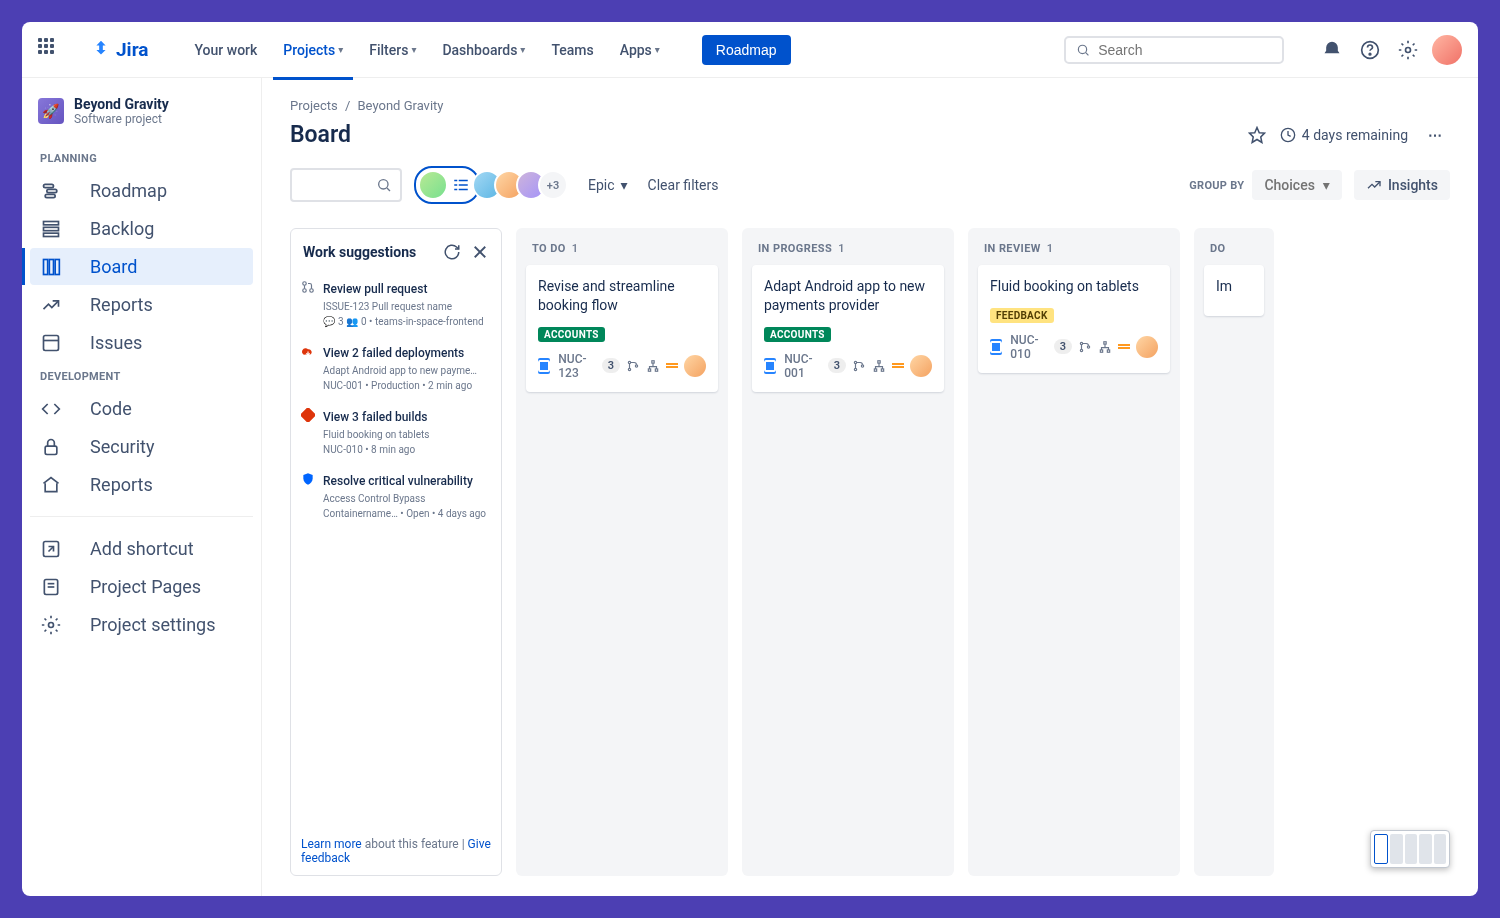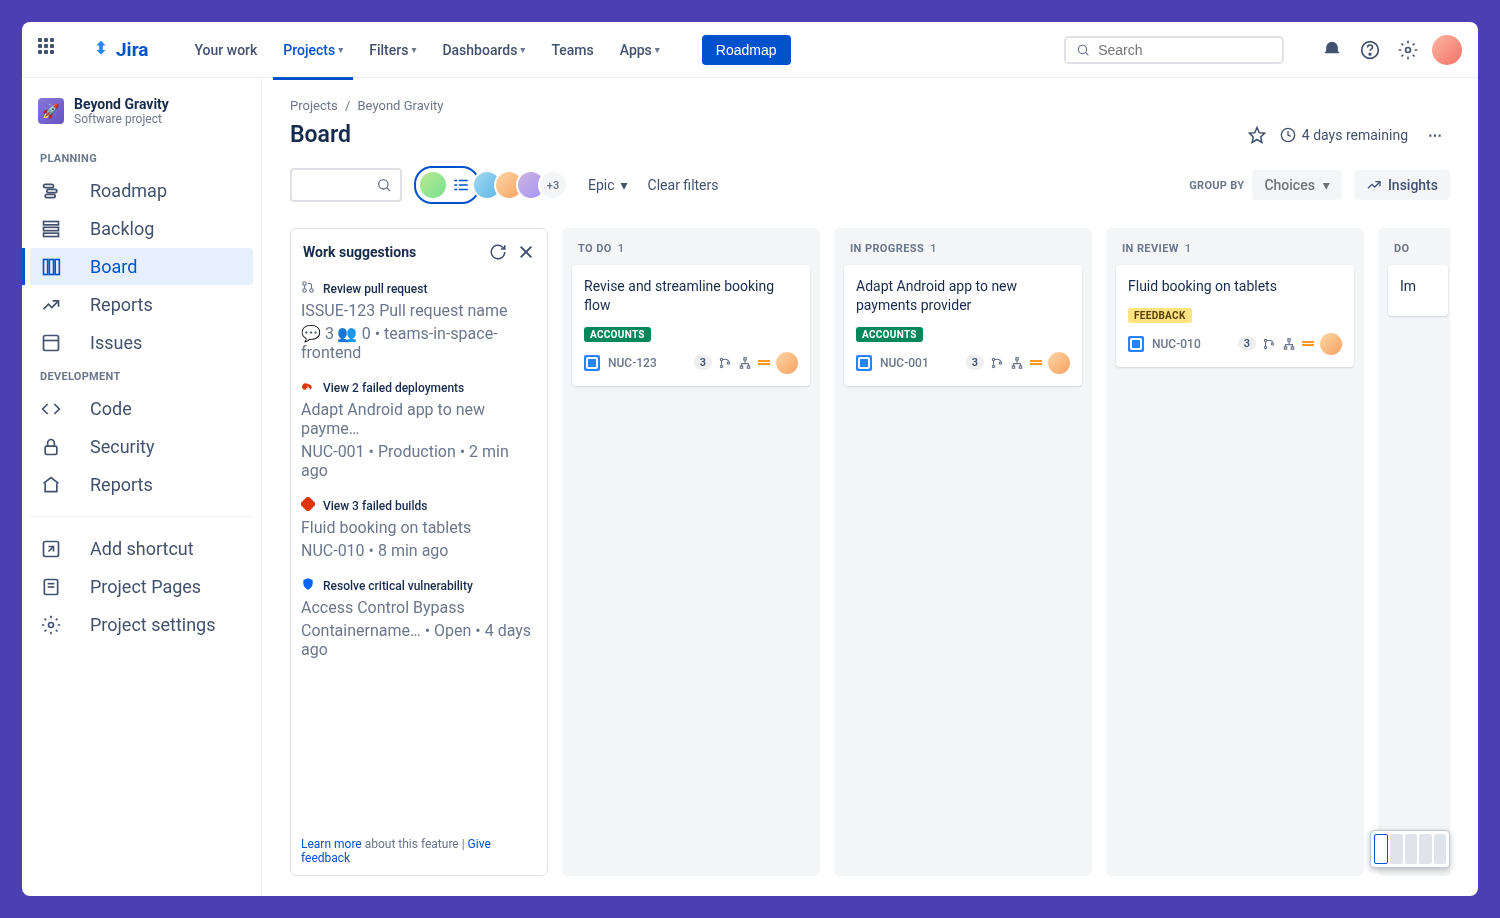--- a/index.html
+++ b/index.html
@@ -63,29 +63,29 @@
 .av-more { width: 30px; height: 30px; border-radius: 50%; background:#f4f5f7; color:#6b778c; font-size:11px; font-weight:600; display:flex;align-items:center;justify-content:center; border:2px solid #fff; margin-left:-8px; }
 .tb-select { background:#fff; border:none; padding:6px 8px; font-size:14px; color:#42526e; cursor:pointer; display:flex; align-items:center; gap:6px; }
 .clear { color:#42526e; font-size:14px; cursor:pointer; }
 .tb-spacer { flex:1; }
 .groupby { display:flex; align-items:center; gap:8px; font-size:11px; font-weight:700; color:#6b778c; letter-spacing:.3px; }
 .select-chip { background:#f4f5f7; padding:7px 12px; border-radius:4px; color:#737373; font-weight:500; font-size:14px; display:flex; align-items:center; gap:8px; cursor:pointer; letter-spacing:0; }
 .insights-btn { background:#f4f5f7; padding:7px 12px; border-radius:4px; font-size:14px; font-weight:500; color:#42526e; display:flex;align-items:center;gap:6px; cursor:pointer; }
 
 
 .board { display:flex; gap:14px; margin-top:24px; flex:1; overflow:hidden; }
-.column { background:#f4f5f7; border-radius:6px; width:258px; flex-shrink:0; padding:10px; display:flex; flex-direction:column; }
+.column { background:#f4f5f7; border-radius:6px; width:212px; flex-shrink:0; padding:10px; display:flex; flex-direction:column; }
 .column.ws { background:#fff; border:1px solid #dfe1e6; }
 .col-header { font-size:11px; font-weight:700; color:#6b778c; letter-spacing:.4px; padding:4px 6px 10px; display:flex; align-items:center; gap:6px; }
 .col-header .count { color:#6b778c; font-weight:500; }
 .ws-header { display:flex; align-items:center; justify-content:space-between; padding:4px 2px 10px; font-size:14px; font-weight:700; color:#172b4d; }
 .ws-header .icons { display:flex; gap:10px; cursor:pointer; color:#42526e; }
 .ws-item { padding:8px 0; border-top:1px solid transparent; }
 .ws-title-row { display:flex; gap:8px; font-size:12px; color:#172b4d; align-items:center; font-weight:500; cursor:pointer; }
-.ws-meta { font-size:16px; color:#6b778c; margin-top:4px; }
+.ws-meta { font-size:10px; color:#6b778c; margin-top:4px; margin-left:22px; }
 .ws-footer { font-size:12px; color:#6b778c; margin-top:auto; padding-top:10px; }
 .ws-footer a { color:#0052cc; text-decoration:none; }
 
 .card { background:#fff; border-radius:4px; padding:12px; box-shadow:0 1px 2px rgba(9,30,66,.15); margin-bottom:8px; }
 .card-title { font-size:14px; color:#172b4d; margin-bottom:8px; line-height:1.35; }
 .tag { display:inline-block; font-size:10px; font-weight:700; padding:2px 6px; border-radius:3px; letter-spacing:.3px; }
 .tag.green { background:#00875a; color:#fff; }
 .tag.yellow { background:#ffe380; color:#533f04; }
 .card-footer { display:flex; align-items:center; justify-content:space-between; margin-top:10px; gap:6px; }
 .cf-left { display:flex; align-items:center; gap:8px; font-size:12px; color:#6b778c; font-weight:500; }

